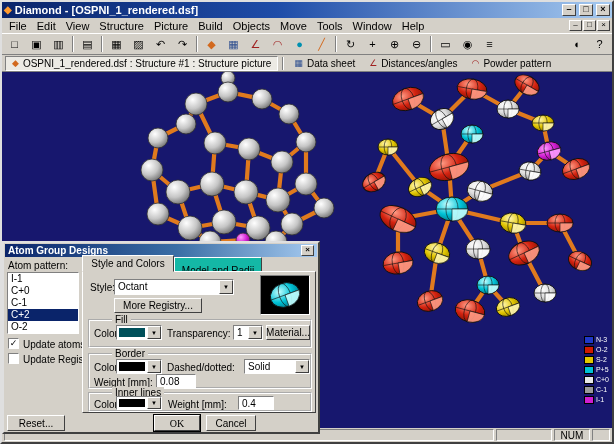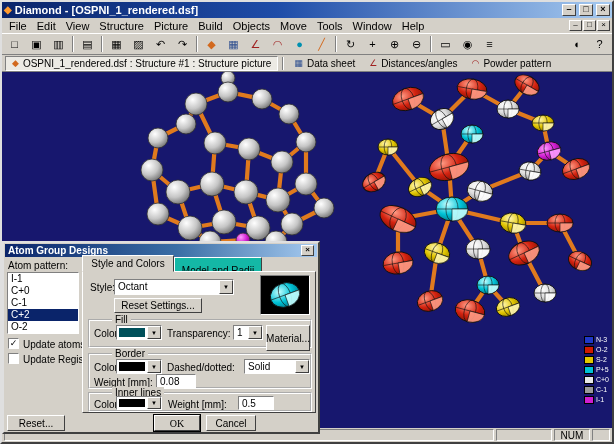--- a/index.html
+++ b/index.html
@@ -578,36 +578,36 @@
             </radialGradient>
           </defs>
           <g transform="translate(24 19) rotate(-20)">
             <ellipse rx="15" ry="12" fill="url(#g-c-pv)" stroke="#101010" stroke-width="0.9"></ellipse>
             <line x1="-15" x2="15" y1="0" y2="0" stroke="#101010" stroke-width="0.6"></line>
             <ellipse rx="5.7" ry="12" fill="none" stroke="#101010" stroke-width="0.6"></ellipse>
             <path d="M0 0 L15 0 A15 12 0 0 1 0 12 Z" fill="#c4ffff" fill-opacity="0.9" stroke="#101010" stroke-width="0.6"></path>
           </g>
         </svg>
       </div>
-    <div class="btn" style="left:110px;top:55px;width:88px;height:15px">Reset Settings...</div>
+    <div class="btn" style="left:110px;top:55px;width:88px;height:15px">More Registry...</div>
 
     <div class="group" style="left:84px;top:76px;width:224px;height:29px">
       <span class="group-label">Fill</span>
     </div>
     <span class="dlabel" style="left:90px;top:85px">Color:</span>
     <div class="combo" style="left:112px;top:82px;width:46px;height:15px">
       <span class="sw" style="background: rgb(0, 80, 90);"></span>
       <span class="ca">▼</span>
     </div>
     <span class="dlabel" style="left:163px;top:85px">Transparency:</span>
     <div class="combo" style="left:229px;top:82px;width:30px;height:15px">
       <span class="ct">1</span>
       <span class="ca">▼</span>
     </div>
-    <div class="btn" style="left:262px;top:82px;width:44px;height:26px">Material...</div>
+    <div class="btn" style="left:262px;top:82px;width:44px;height:15px">Material...</div>
 
     <div class="group" style="left:84px;top:110px;width:224px;height:36px">
       <span class="group-label">Border</span>
     </div>
     <span class="dlabel" style="left:90px;top:119px">Color:</span>
     <div class="combo" style="left:112px;top:116px;width:46px;height:15px">
       <span class="sw" style="background: rgb(0, 0, 0);"></span>
       <span class="ca">▼</span>
     </div>
     <span class="dlabel" style="left:163px;top:119px">Dashed/dotted:</span>
@@ -620,20 +620,20 @@
 
     <div class="group" style="left:84px;top:149px;width:224px;height:20px">
       <span class="group-label">Inner lines</span>
     </div>
     <span class="dlabel" style="left:90px;top:156px">Color:</span>
     <div class="combo" style="left:112px;top:153px;width:46px;height:14px">
       <span class="sw" style="background: rgb(0, 0, 0);"></span>
       <span class="ca">▼</span>
     </div>
     <span class="dlabel" style="left:164px;top:156px">Weight [mm]:</span>
-    <div class="edit" style="left:234px;top:153px;width:36px;height:14px">0.5</div>
+    <div class="edit" style="left:234px;top:153px;width:36px;height:14px">0.4</div>
 
     <div class="btn" style="left:3px;top:172px;width:58px;height:16px">Reset...</div>
     <div class="btn default" style="left:150px;top:172px;width:46px;height:16px">OK</div>
     <div class="btn" style="left:202px;top:172px;width:50px;height:16px">Cancel</div>
   </div>
 
 </div>
 
 </body></html>

